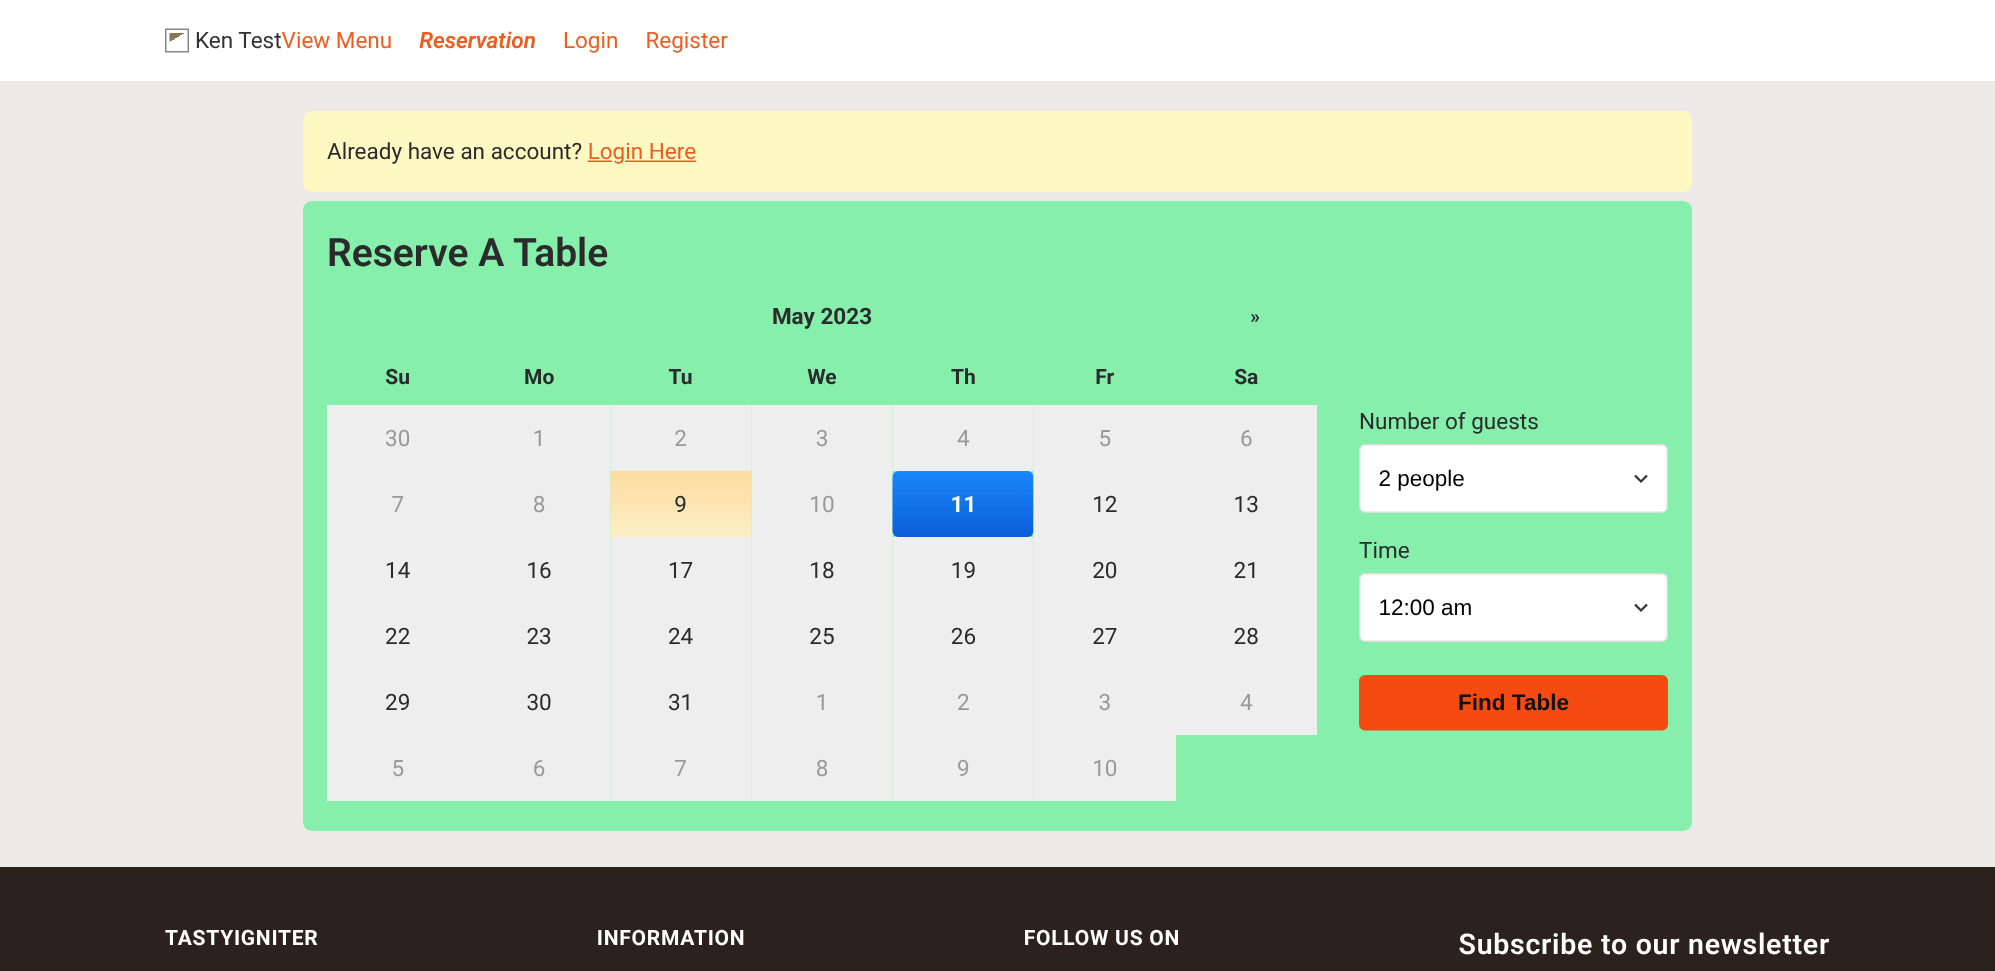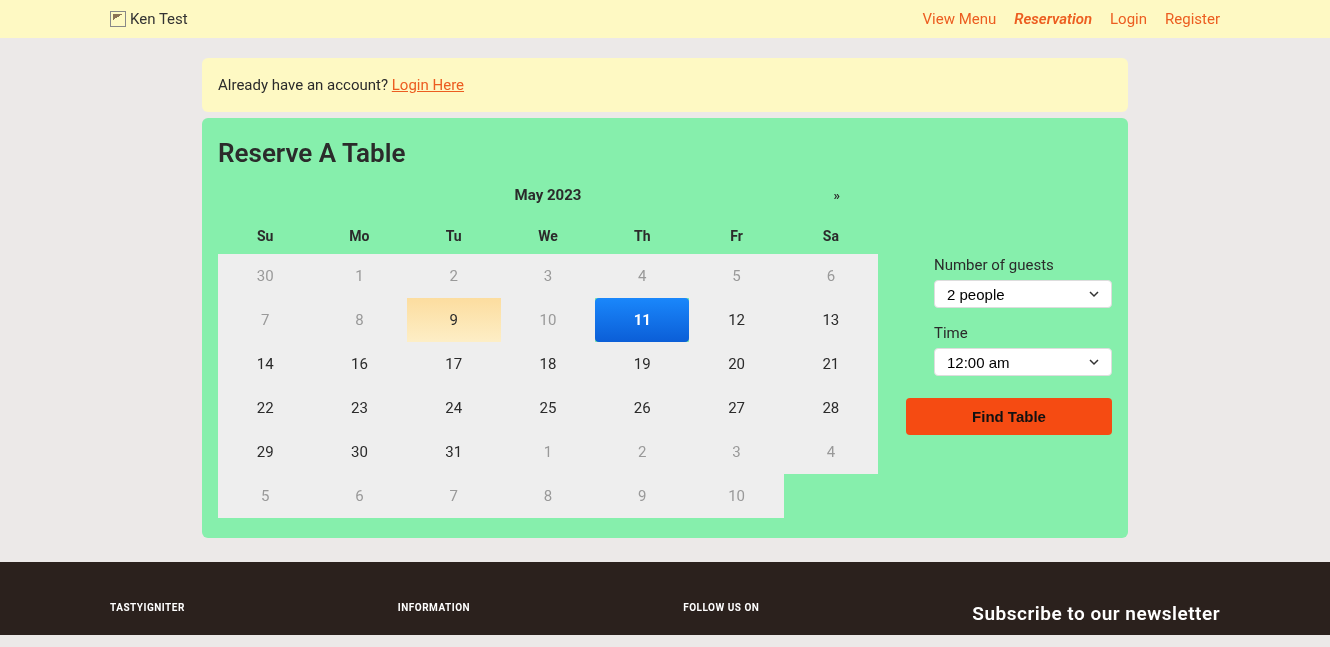--- a/index.html
+++ b/index.html
@@ -1,18 +1,18 @@
 <!DOCTYPE html>
 <html><head>
 <meta charset="utf-8">
 <style>
   * { box-sizing: border-box; margin: 0; padding: 0; }
   body { font-family: -apple-system, BlinkMacSystemFont, 'Segoe UI', Roboto, sans-serif; background: #ece9e8; color: #2b2b2b; }
   
-  .header { background: #fef9c3; height: 38px; display: flex; align-items: center; justify-content: space-between; padding: 0 110px; }
+  .header { background: #ffffff; height: 54px; display: flex; align-items: center; padding: 0 110px; }
   .logo { display: flex; align-items: center; gap: 4px; font-size: 15px; color: #333; }
   .logo-icon { width: 16px; height: 16px; border: 1px solid #888; display: inline-block; position: relative; }
   .logo-icon::before { content: ''; position: absolute; top: 2px; left: 2px; right: 2px; bottom: 6px; background: linear-gradient(to bottom right, #8b7355 50%, transparent 50%); }
   .nav { display: flex; gap: 18px; }
   .nav a { text-decoration: none; color: #ec5d20; font-size: 15px; cursor: pointer; }
   .nav a.active { font-weight: 600; font-style: italic; }
   
   .container { max-width: 926px; margin: 20px auto 0; }
   
   .login-bar { background: #fef9c3; border-radius: 6px; padding: 18px 16px; font-size: 15px; color: #2b2b2b; }
@@ -29,29 +29,29 @@
   .cal-next { position: absolute; right: 40px; font-weight: 700; cursor: pointer; font-size: 13px; letter-spacing: -2px; }
   
   .cal-grid { display: grid; grid-template-columns: repeat(7, 1fr); }
   .cal-dow { text-align: center; font-weight: 700; font-size: 14px; padding: 10px 0; color: #2b2b2b; }
   .cal-cell { text-align: center; padding: 13px 0; font-size: 15px; background: #eee; color: #2b2b2b; cursor: pointer; }
   .cal-cell.muted { color: #999; }
   .cal-cell.today { background: linear-gradient(to bottom, #fcdd9f, #fdeec6); font-weight: 400; }
   .cal-cell.selected { background: linear-gradient(to bottom, #1a87fb, #0b5ed7); color: #fff; font-weight: 700; border-radius: 4px; }
   
   .form-col { width: 206px; padding-top: 70px; }
-  .form-group { margin-bottom: 16px; margin-left: 28px; }
+  .form-group { margin-bottom: 16px; }
   .form-group label { display: block; font-size: 15px; color: #2b2b2b; margin-bottom: 6px; }
   .select-wrap { position: relative; }
-  .select-wrap select { width: 100%; height: 28px; border: 1px solid #ddd; border-radius: 4px; padding: 0 12px; font-size: 15px; background: #fff; appearance: none; cursor: pointer; }
+  .select-wrap select { width: 100%; height: 46px; border: 1px solid #ddd; border-radius: 4px; padding: 0 12px; font-size: 15px; background: #fff; appearance: none; cursor: pointer; }
   .select-wrap .chevron { position: absolute; right: 12px; top: 50%; transform: translateY(-50%); pointer-events: none; }
   .btn-find { width: 100%; height: 37px; background: #f54b12; border: none; border-radius: 4px; color: #111; font-weight: 700; font-size: 15px; cursor: pointer; margin-top: 6px; }
   
   .footer { background: #2b211d; color: #fff; margin-top: 24px; padding: 40px 110px 10px; display: flex; justify-content: space-between; }
-  .footer-col h4 { font-size: 10px; font-weight: 700; letter-spacing: 0.5px; }
+  .footer-col h4 { font-size: 14px; font-weight: 700; letter-spacing: 0.5px; }
   .footer-col.sub h4 { font-size: 19px; font-weight: 600; }
 </style>
 </head>
 <body>
 
 <div class="header">
   <div class="logo">
     <span class="logo-icon"></span>
     <span>Ken Test</span>
   </div>

